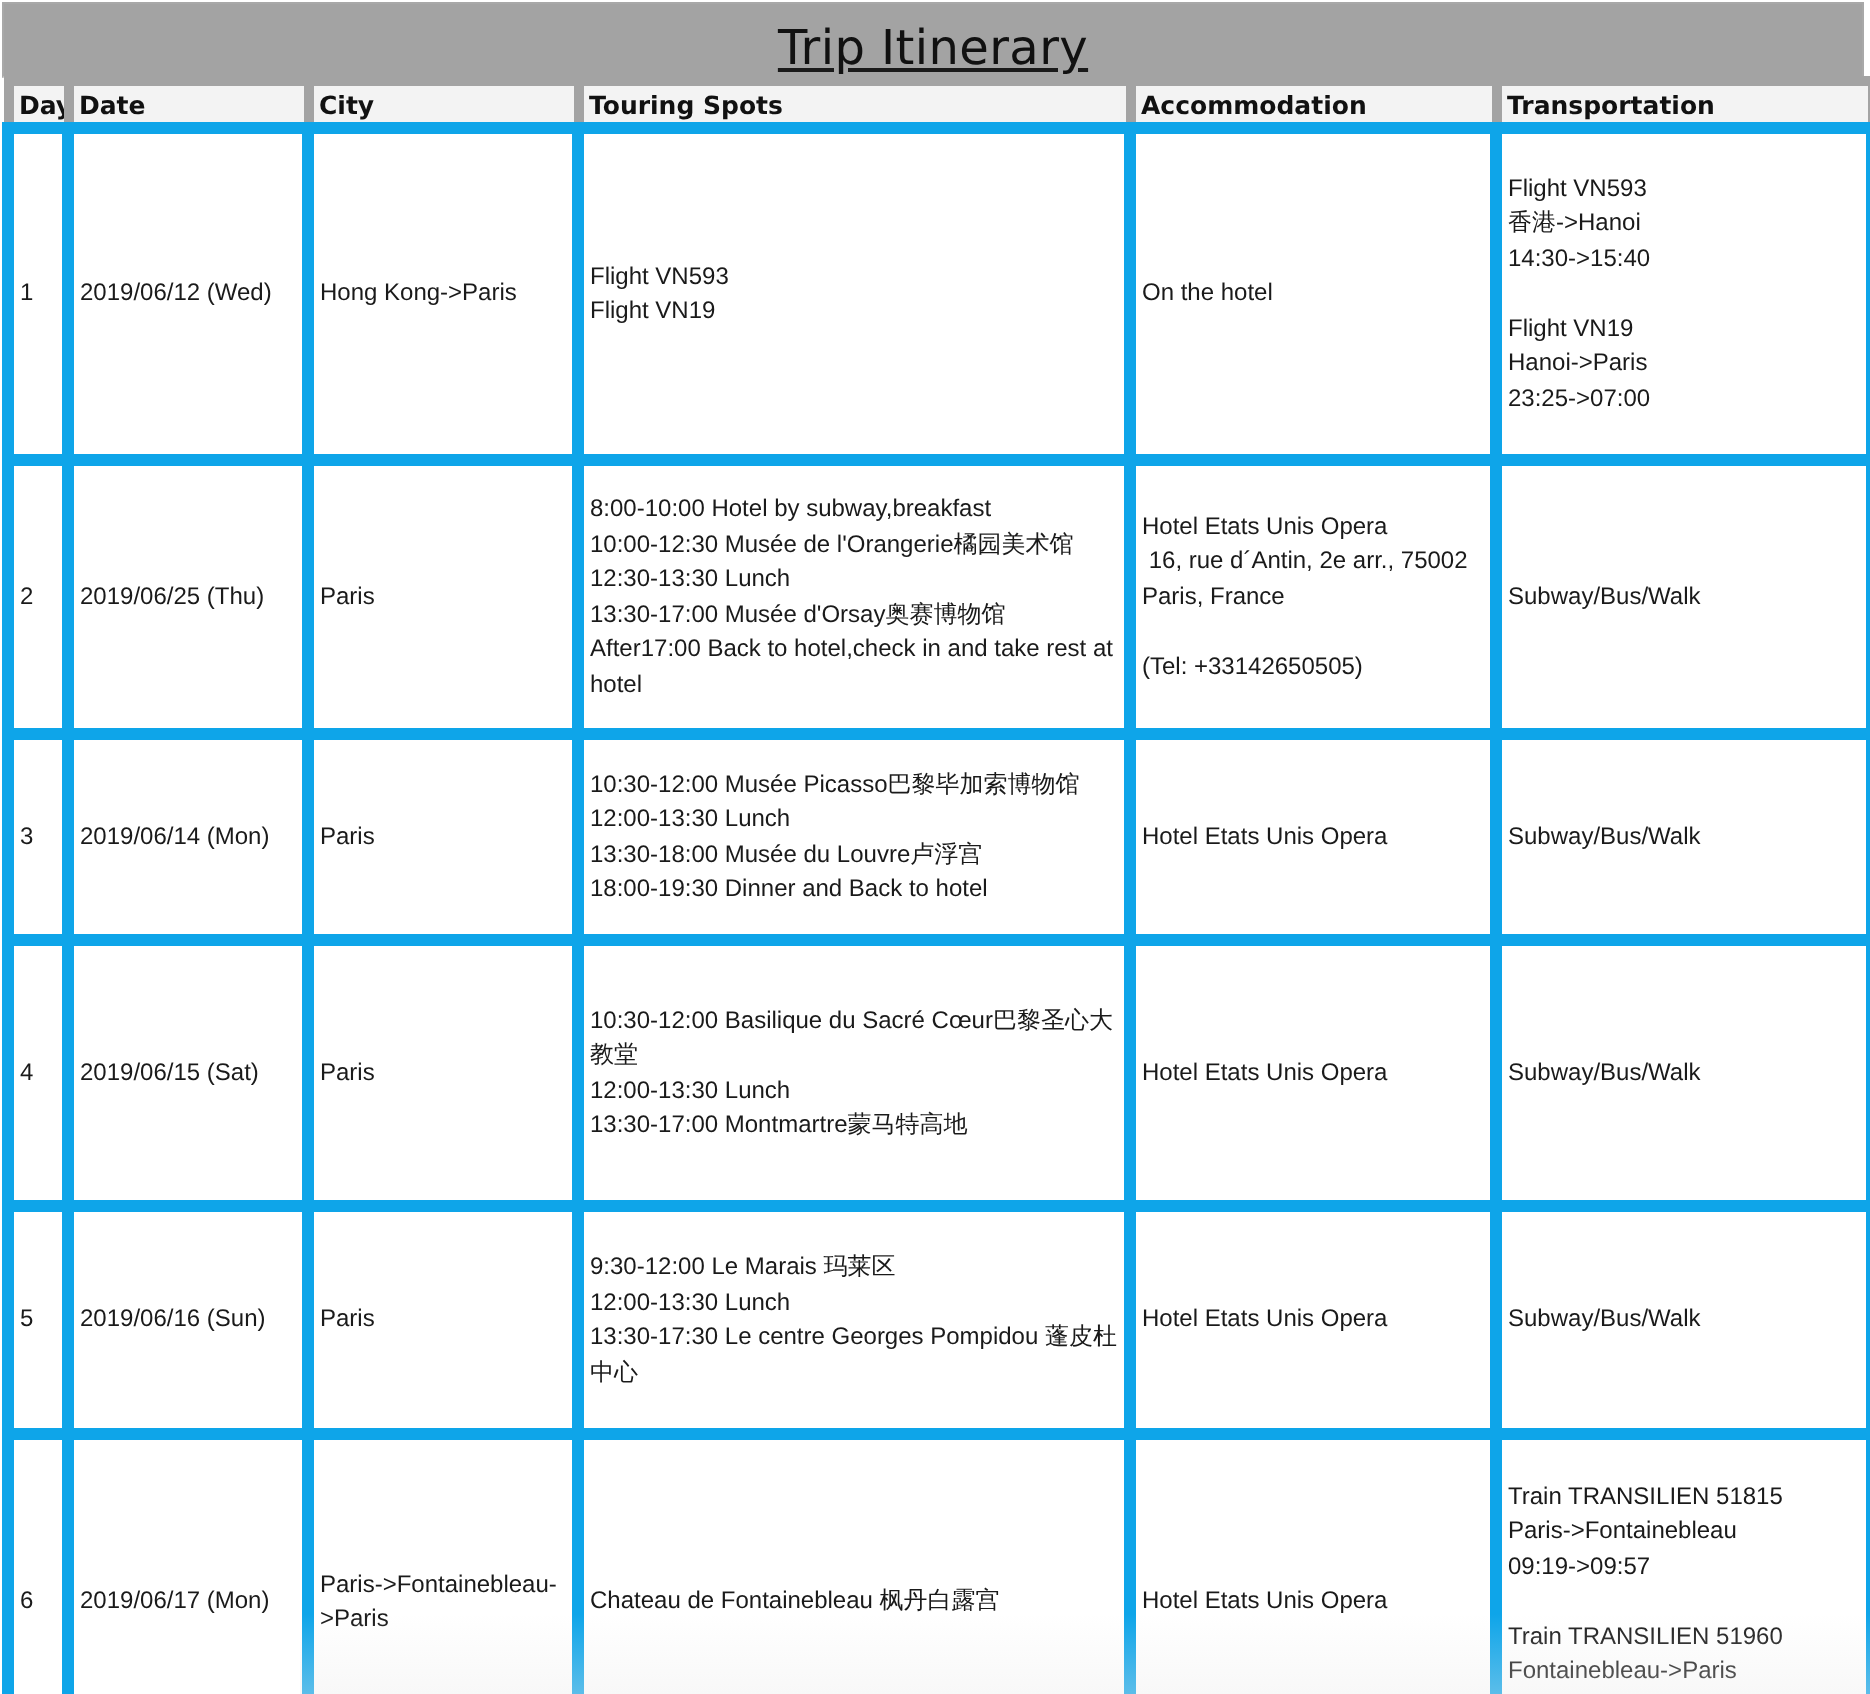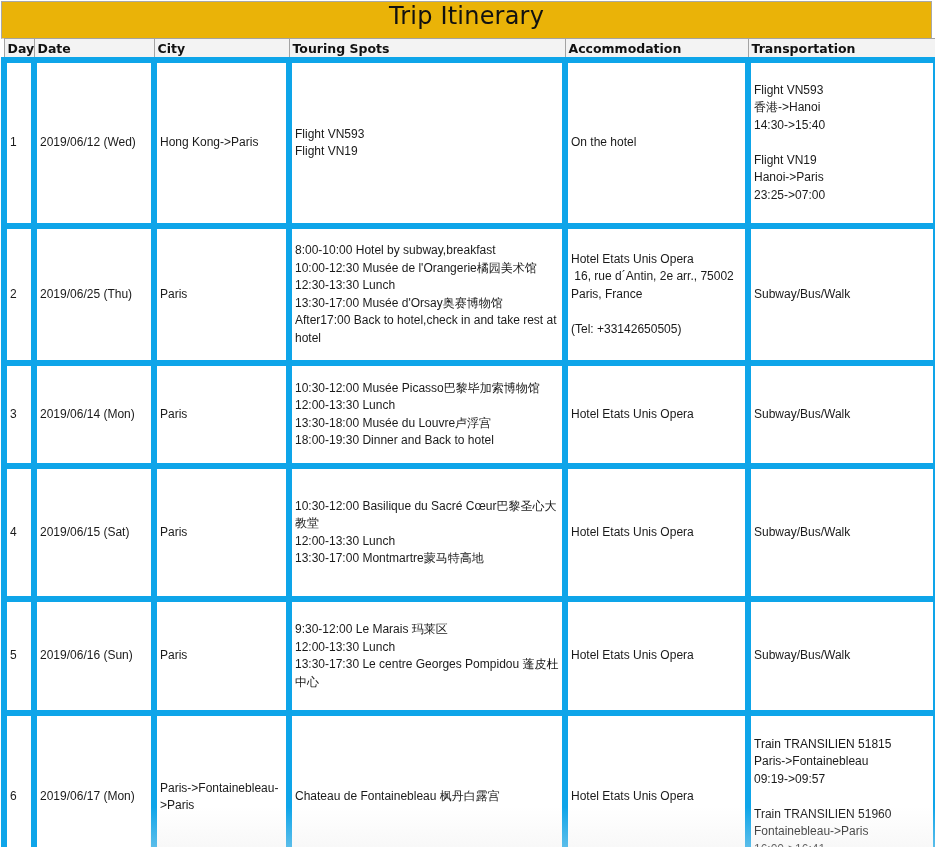--- a/index.html
+++ b/index.html
@@ -1,23 +1,23 @@
 <!DOCTYPE html>
 <html><head>
 <meta charset="utf-8">
 <style>
   html, body { margin: 0; padding: 0; background: #ffffff; }
   body { width: 935px; height: 847px; overflow: hidden; position: relative; font-family: "Liberation Sans", sans-serif; color: #1a1a1a; }
   .sheet { position: absolute; left: 1px; top: 1px; width: 931px; }
-  .title-row { height: 36px; border: 1px solid #a8a8a8; border-bottom: 1px solid #d0d0d0; display: flex; align-items: flex-start; justify-content: center; background: #eab308; }
+  .title-row { height: 36px; border: 1px solid #a8a8a8; border-bottom: 1px solid #d0d0d0; display: flex; align-items: flex-end; justify-content: center; background: #a3a3a3; text-decoration: underline; }
   .title { font-family: "DejaVu Sans", sans-serif; font-size: 24px; font-weight: normal; color: #111; letter-spacing: 0.2px; }
   table { border-collapse: collapse; table-layout: fixed; width: 932px; position: absolute; left: 1px; top: 38px; }
   col.c-day { width: 30px; } col.c-date { width: 120px; } col.c-city { width: 135px; }
   col.c-spots { width: 276px; } col.c-acc { width: 183px; } col.c-trans { width: 188px; }
-  th { background: #f3f3f3; font-family: "DejaVu Sans", sans-serif; font-weight: bold; font-size: 12.5px; text-align: left; padding: 1px 3px 0 3px; height: 17px; border: 1px solid #a3a3a3; color: #111; white-space: nowrap; overflow: hidden; }
+  th { background: #f3f3f3; font-family: "DejaVu Sans", sans-serif; font-weight: bold; font-size: 12.5px; text-align: left; padding: 1px 3px 0 3px; height: 17px; border: 5px solid #a3a3a3; color: #111; white-space: nowrap; overflow: hidden; }
   td { border: 6px solid #0ea5e9; font-size: 12px; line-height: 17.5px; padding: 0 3px; vertical-align: middle; white-space: pre-wrap; color: #1a1a1a; overflow: hidden; }
   tr.r1 td { height: 160px; } tr.r2 td { height: 131px; } tr.r3 td { height: 97px; }
   tr.r4 td { height: 127px; margin-top: 16px; } tr.r5 td { height: 108px; } tr.r6 td { height: 162px; }
   .fade { position: absolute; left: 150px; right: 0; bottom: 0; height: 40px; background: linear-gradient(to bottom, rgba(255,255,255,0), rgba(235,235,235,0.35)); pointer-events: none; }
 </style>
 </head>
 <body>
 
 <div class="sheet">
   <div class="title-row">

